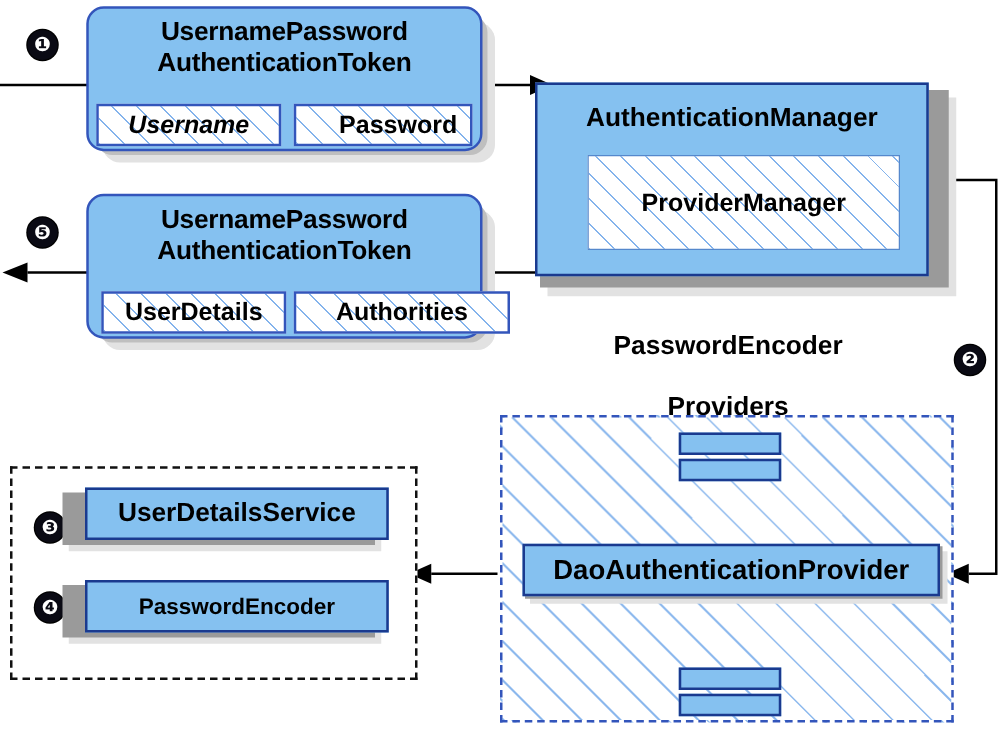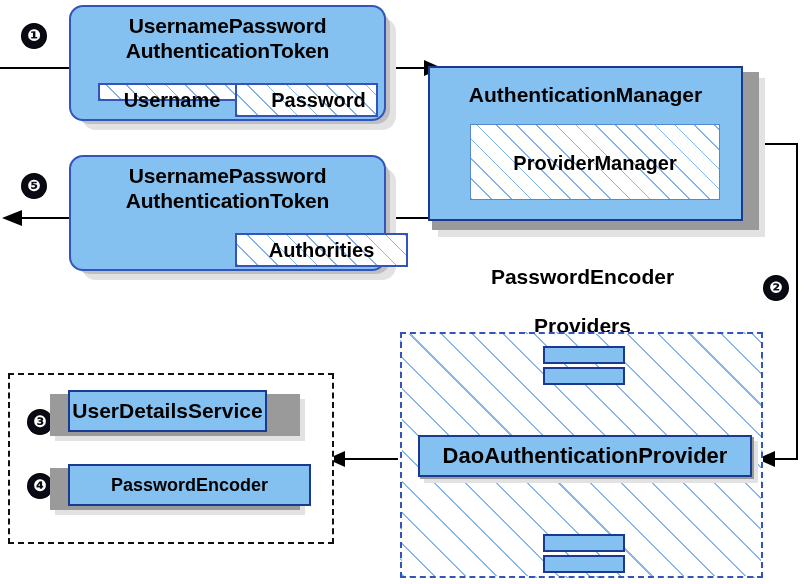--- a/index.html
+++ b/index.html
@@ -165,31 +165,32 @@
     <polygon points="576,522 584,540 592,522" fill="#000"></polygon>
   </svg>
 
   <div class="abs badge" style="left:22px; top:24px;">❶</div>
 
   <div class="abs token-shadow2" style="left:82px; top:18px; width:314px; height:112px;"></div>
   <div class="abs token-shadow" style="left:76px; top:12px; width:314px; height:112px;"></div>
   <div class="abs token-card" style="left:69px; top:5px; width:317px; height:116px;">
     <div class="token-title" style="margin-top:6px;">UsernamePassword</div>
     <div class="token-title">AuthenticationToken</div>
-    <div class="abs hatch-white slot" style="left:27px; top:76px; width:148px; height:18px;">Username</div>
+    <div class="abs hatch-white slot" style="left:6px; top:76px; width:148px; height:34px;font-style:italic;">Username</div>
     <div class="abs hatch-white slot" style="left:164px; top:76px; width:143px; height:34px;padding-left:24px;">Password</div>
   </div>
 
   <div class="abs badge" style="left:22px; top:174px;">❺</div>
 
   <div class="abs token-shadow2" style="left:82px; top:168px; width:314px; height:112px;"></div>
   <div class="abs token-shadow" style="left:76px; top:162px; width:314px; height:112px;"></div>
   <div class="abs token-card" style="left:69px; top:155px; width:317px; height:116px;">
     <div class="token-title" style="margin-top:6px;">UsernamePassword</div>
     <div class="token-title">AuthenticationToken</div>
+    <div class="abs hatch-white slot" style="left:10px; top:76px; width:148px; height:34px;">UserDetails</div>
     <div class="abs hatch-white slot" style="left:164px; top:76px; width:173px; height:34px;">Authorities</div>
   </div>
 
   <div class="abs rect-shadow-light" style="left:438px; top:78px; width:327px; height:159px;"></div>
   <div class="abs rect-shadow-dark" style="left:432px; top:72px; width:327px; height:158px;"></div>
   <div class="abs rect-card" style="left:428px; top:66px; width:315px; height:155px;">
     <div class="rect-label" style="font-size:21px; margin-top:15px;">AuthenticationManager</div>
     <div class="abs hatch-white" style="left:40px; top:56px; width:250px; height:76px;
                 border:1px solid #5588CC; box-sizing:border-box;">
       <div class="rect-label" style="font-size:20px; line-height:76px;">ProviderManager</div>
@@ -214,21 +215,21 @@
 
   <div class="abs mini-bar" style="left:543px; top:534px; width:82px; height:18px;"></div>
   <div class="abs mini-bar" style="left:543px; top:555px; width:82px; height:18px;"></div>
 
   <div class="abs dashed-black" style="left:8px; top:373px; width:326px; height:171px;"></div>
 
   <div class="abs badge" style="left:28px; top:410px;">❸</div>
 
   <div class="abs rect-shadow-light" style="left:55px; top:399px; width:250px; height:42px;"></div>
   <div class="abs rect-shadow-dark" style="left:50px; top:394px; width:250px; height:42px;"></div>
-  <div class="abs rect-card" style="left:68px; top:390px; width:199px; height:42px;">
+  <div class="abs rect-card" style="left:68px; top:390px; width:243px; height:42px;">
     <div class="rect-label" style="font-size:21px; line-height:38px;">UserDetailsService</div>
   </div>
 
   <div class="abs badge" style="left:28px; top:474px;">❹</div>
 
   <div class="abs rect-shadow-light" style="left:55px; top:473px; width:250px; height:42px;"></div>
   <div class="abs rect-shadow-dark" style="left:50px; top:468px; width:250px; height:42px;"></div>
   <div class="abs rect-card" style="left:68px; top:464px; width:243px; height:42px;">
     <div class="rect-label" style="font-size:18px; line-height:38px;border-radius:15px;">PasswordEncoder</div>
   </div>

